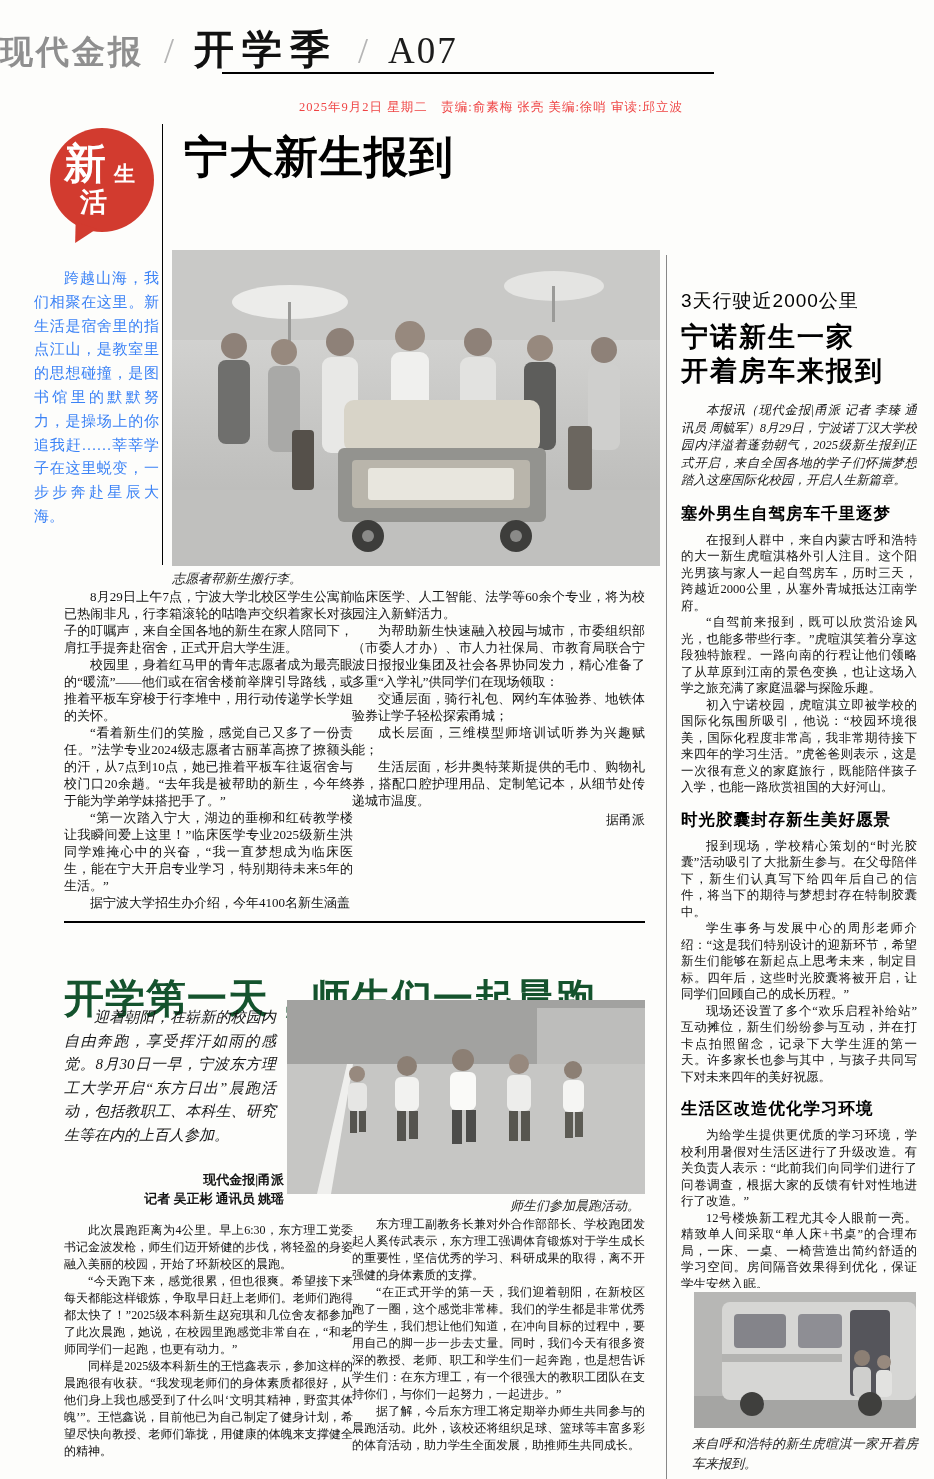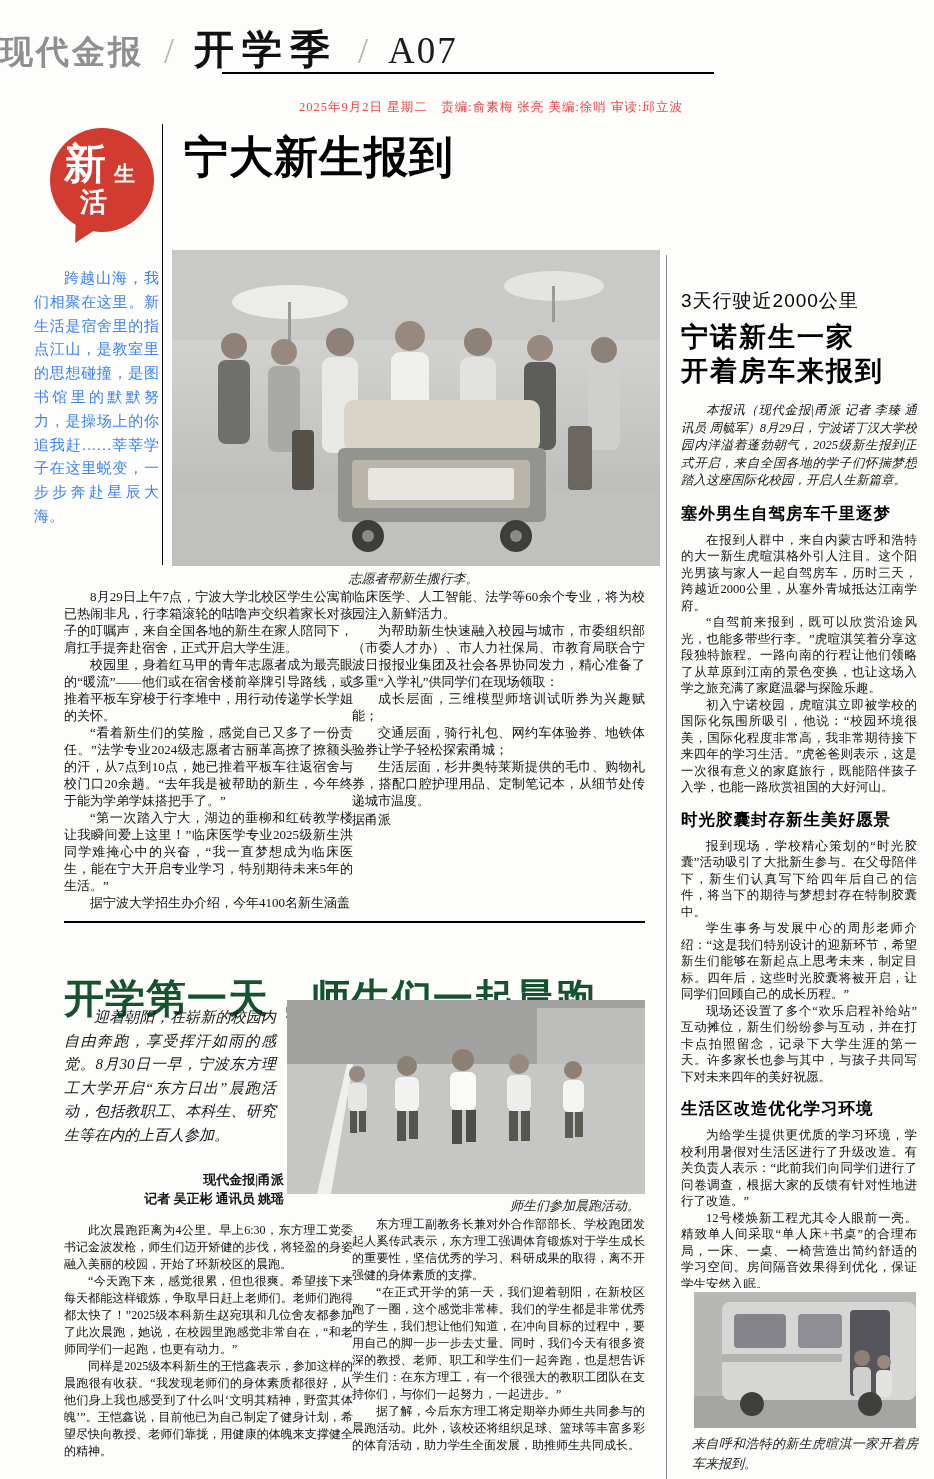--- a/index.html
+++ b/index.html
@@ -40,29 +40,29 @@
     font-family:"Liberation Sans","DejaVu Sans",sans-serif;font-weight:bold;
     font-size:44px;line-height:50px;color:#000;letter-spacing:1px;}
   .lead{position:absolute;left:34px;top:227px;width:125px;
     font-size:15px;line-height:23.8px;text-align:justify;color:#3b82f6;margin-top:40px;}
   .lead p{margin:0;text-indent:2em;}
   .photo{position:absolute;overflow:hidden;background:#c4c4c2;}
   .photo1{left:172px;top:250px;width:488px;height:316px;}
   .photo2{left:287px;top:1000px;width:358px;height:194px;}
   .photo3{left:694px;top:1292px;width:222px;height:136px;}
   .caption{font-style:italic;font-size:13px;color:#222;}
-  .caption1{position:absolute;left:172px;top:570px;width:483px;text-align:center;}
+  .caption1{position:absolute;left:172px;top:570px;width:483px;text-align:left;}
   .caption2{position:absolute;left:287px;top:1197px;width:353px;text-align:right;}
   .caption3{position:absolute;left:692px;top:1434px;width:226px;line-height:19.5px;text-align:justify;}
   .body-col{position:absolute;text-align:justify;overflow:hidden;color:#111;}
   .body-col p{margin:0;text-indent:2em;}
   .cont p:first-child{text-indent:0;}
   .a1col1{left:64px;top:588px;width:289px;height:334px;font-size:13px;line-height:17px;}
   .a1col2{left:352px;top:588px;width:293px;height:334px;font-size:13px;line-height:17px;}
-  .credit{text-indent:0 !important;margin-top:2px;}
+  .credit{text-align:right;text-indent:0 !important;margin-top:2px;}
   
   .headline2{position:absolute;left:64px;top:974px;width:581px;
     font-family:"Liberation Sans","DejaVu Sans",sans-serif;font-weight:bold;
     font-size:40px;line-height:48px;color:#14532d;letter-spacing:1px;}
   .intro2{position:absolute;left:64px;top:1006px;width:212px;
     font-style:italic;font-size:15px;line-height:23.5px;text-align:justify;}
   .intro2 p{margin:0;text-indent:2em;}
   .byline2{position:absolute;left:64px;top:1170px;width:220px;text-align:right;
     font-weight:bold;font-size:13px;line-height:19px;}
   .a2col1{left:64px;top:1222px;width:289px;height:257px;font-size:12px;line-height:17px;}
@@ -162,22 +162,22 @@
       <p>8月29日上午7点，宁波大学北校区学生公寓前已热闹非凡，行李箱滚轮的咕噜声交织着家长对孩子的叮嘱声，来自全国各地的新生在家人陪同下，肩扛手提奔赴宿舍，正式开启大学生涯。</p>
       <p>校园里，身着红马甲的青年志愿者成为最亮眼的“暖流”——他们或在宿舍楼前举牌引导路线，或推着平板车穿梭于行李堆中，用行动传递学长学姐的关怀。</p>
       <p>“看着新生们的笑脸，感觉自己又多了一份责任。”法学专业2024级志愿者古丽革高撩了撩额头的汗，从7点到10点，她已推着平板车往返宿舍与校门口20余趟。“去年我是被帮助的新生，今年终于能为学弟学妹搭把手了。”</p>
       <p>“第一次踏入宁大，湖边的垂柳和红砖教学楼让我瞬间爱上这里！”临床医学专业2025级新生洪同学难掩心中的兴奋，“我一直梦想成为临床医生，能在宁大开启专业学习，特别期待未来5年的生活。”</p>
       <p>据宁波大学招生办介绍，今年4100名新生涵盖</p>
     </div>
   <div class="body-col a1col2 cont">
     <div>
         <p>临床医学、人工智能、法学等60余个专业，将为校园注入新鲜活力。</p>
         <p>为帮助新生快速融入校园与城市，市委组织部（市委人才办）、市人力社保局、市教育局联合宁波日报报业集团及社会各界协同发力，精心准备了多重“入学礼”供同学们在现场领取：</p>
+        <p>交通层面，骑行礼包、网约车体验券、地铁体验券让学子轻松探索甬城；</p>
         <p>成长层面，三维模型师培训试听券为兴趣赋能；</p>
-        <p>交通层面，骑行礼包、网约车体验券、地铁体验券让学子轻松探索甬城；</p>
         <p>生活层面，杉井奥特莱斯提供的毛巾、购物礼券，搭配口腔护理用品、定制笔记本，从细节处传递城市温度。</p>
       </div>
     <div class="credit">据甬派</div>
   </div>
 
   <div class="headline2">开学第一天，师生们一起晨跑</div>
 
   <div class="intro2">
     <p>迎着朝阳，在崭新的校园内自由奔跑，享受挥汗如雨的感觉。8月30日一早，宁波东方理工大学开启“东方日出”晨跑活动，包括教职工、本科生、研究生等在内的上百人参加。</p>
   </div>

